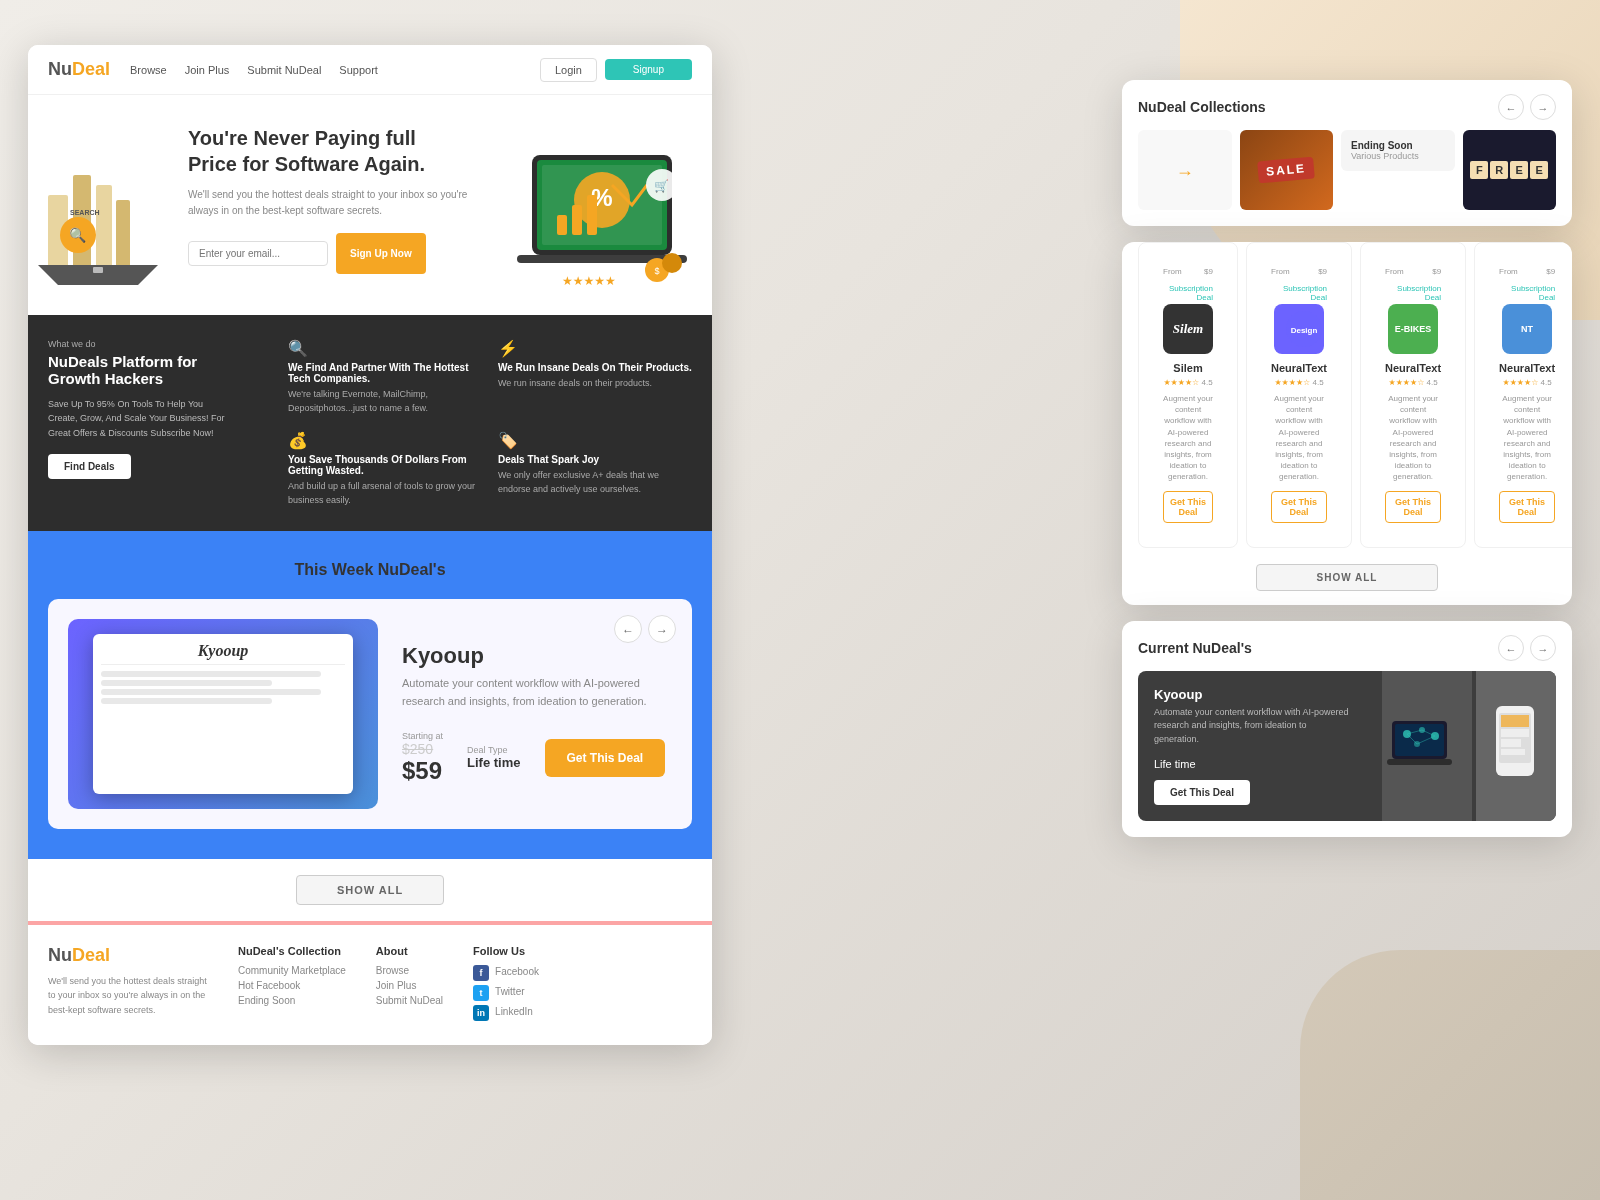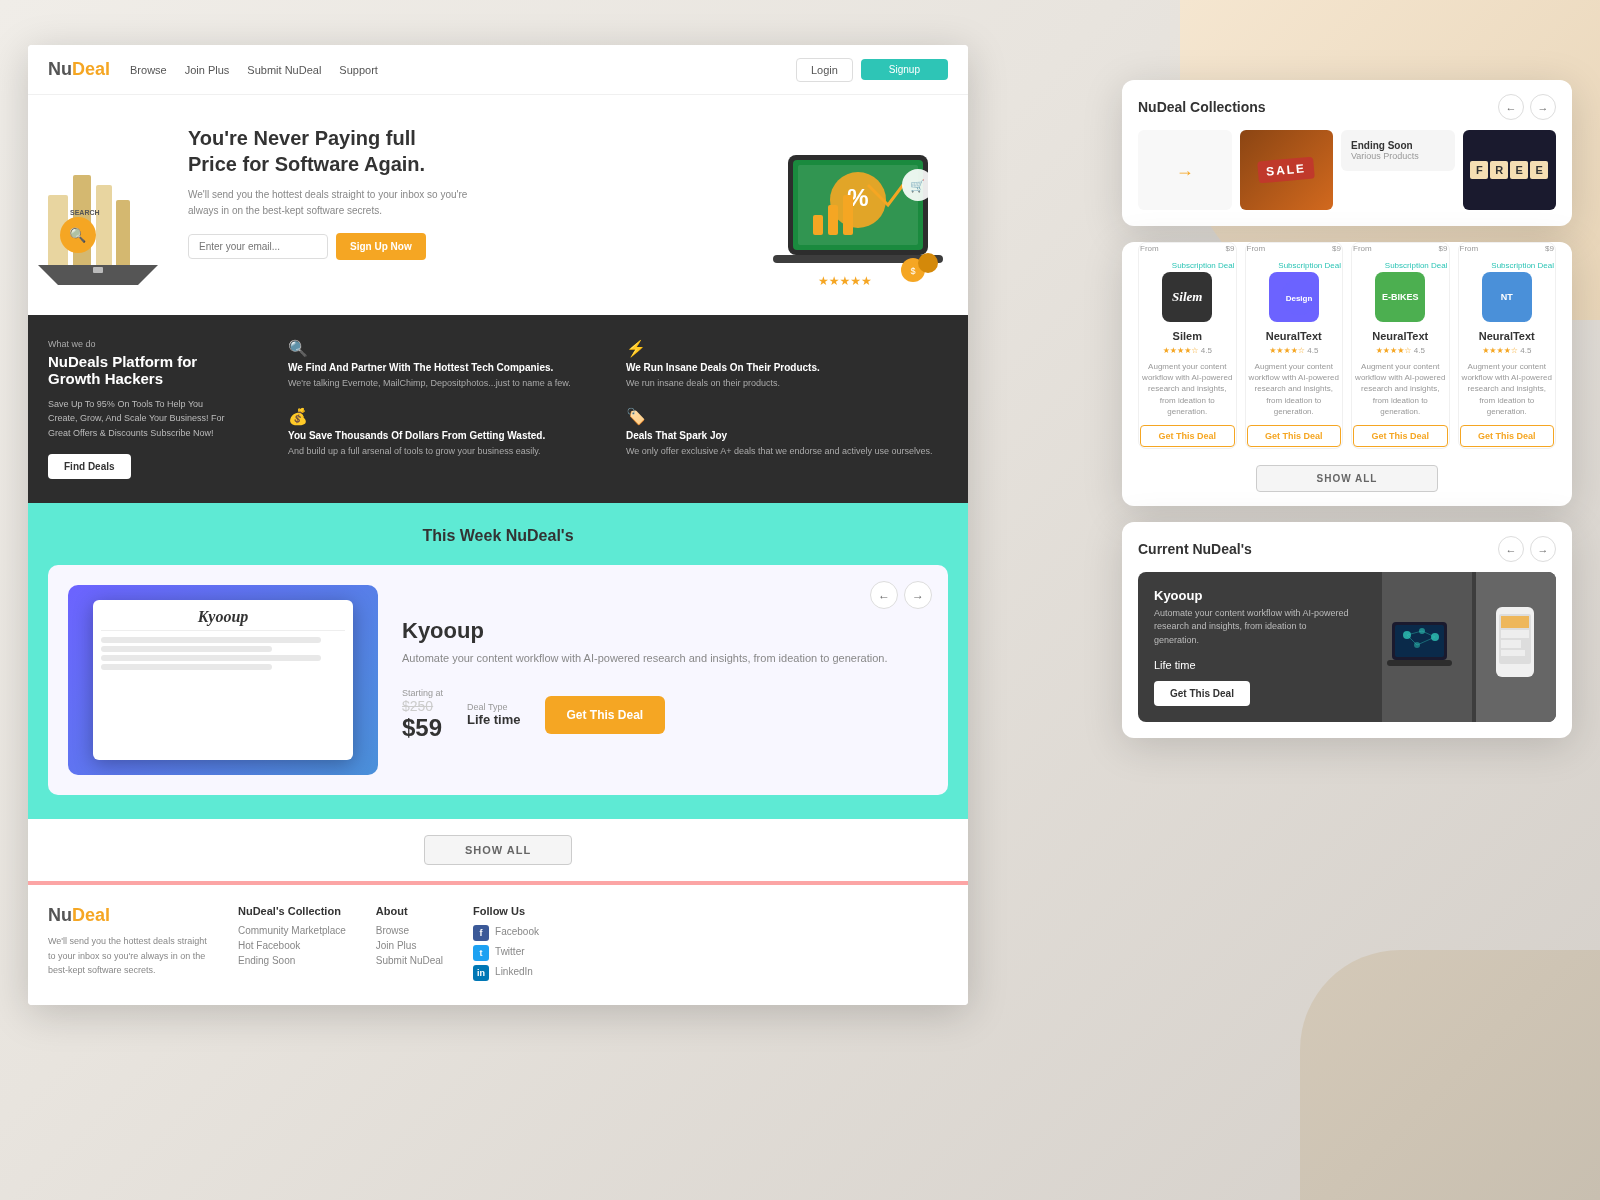--- a/index.html
+++ b/index.html
@@ -27,23 +27,23 @@
       width: 300px; height: 250px;
       background: linear-gradient(135deg, #d4c9b8, #c8bfb0);
       border-radius: 100px 0 0 0;
       z-index: 0;
     }
 
     
     .main-window {
       position: absolute;
       top: 45px; left: 28px;
-      width: 940px;
-      background: #fff;
-      border-radius: 4px;
+      width: 684px;
+      background: #fff;
+      border-radius: 10px;
       box-shadow: 0 8px 40px rgba(0,0,0,0.18);
       overflow: hidden;
       z-index: 2;
     }
 
     
     .navbar {
       display: flex;
       align-items: center;
       padding: 0 20px;
@@ -121,21 +121,21 @@
     }
     .hero-input {
       padding: 6px 10px;
       border: 1px solid #ddd;
       border-radius: 4px;
       font-size: 10px;
       width: 140px;
       color: #999;
     }
     .btn-signup-hero {
-      padding: 8px 14px;
+      padding: 15px 14px;
       background: #f5a623;
       color: #fff;
       border: none;
       border-radius: 4px;
       font-size: 10px;
       font-weight: 600;
       cursor: pointer;
     }
     .hero-illustration-left {
       position: absolute;
@@ -206,22 +206,22 @@
     }
     .dark-inner {
       display: flex;
       gap: 20px;
     }
     .dark-left { flex: 0 0 200px; }
     .dark-right { flex: 1; }
 
     
     .this-week {
-      padding: 24px 20px;
-      background: #5eead4;
+      padding: 30px 20px;
+      background: #3b82f6;
     }
     .section-title {
       text-align: center;
       font-size: 16px;
       font-weight: 700;
       color: #333;
       margin-bottom: 20px;
     }
     .deal-card {
       display: flex;
@@ -465,21 +465,21 @@
     .trending-grid {
       display: flex;
       gap: 8px;
       padding: 0 16px 16px;
       overflow-x: hidden;
     }
     .trending-item {
       flex: 1;
       border: 1px solid #f0f0f0;
       border-radius: 8px;
-      padding: 1px;
+      padding: 24px;
     }
     .trending-meta {
       display: flex;
       justify-content: space-between;
       font-size: 8px;
       color: #999;
       margin-bottom: 8px;
     }
     .trending-logo {
       width: 50px;

